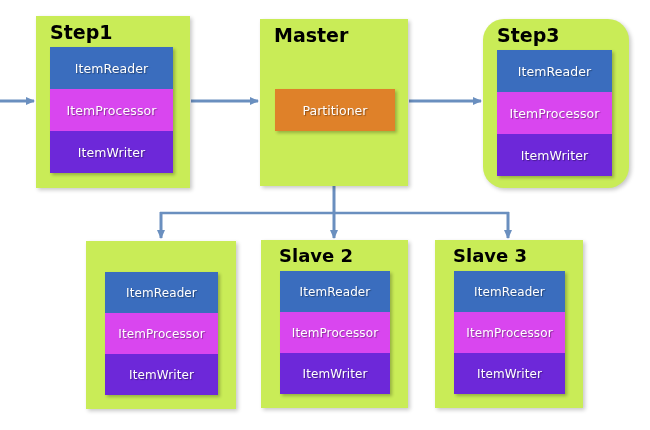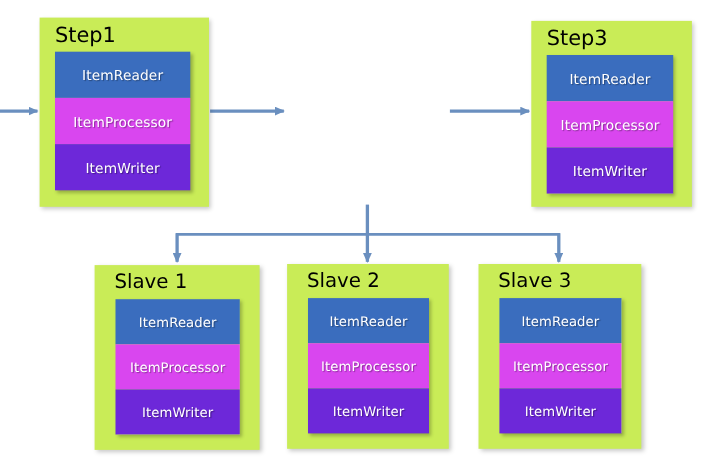--- a/index.html
+++ b/index.html
@@ -41,21 +41,21 @@
   }
 
   .step-title {
     position: absolute;
     left: 14px;
     top: 5px;
     font-size: 19px;
     line-height: 22px;
     color: #000000;
     font-family: "DejaVu Sans", sans-serif;
-    font-weight: 400;
+    font-weight: 700;
     white-space: nowrap;
     text-align: right;
   }
 
   
   .component-stack {
     position: absolute;
     left: 14px;
     right: 17px;
     top: 31px;
@@ -109,21 +109,21 @@
     color: #ffffff;
     font-size: 12.5px;
     font-family: "DejaVu Sans", sans-serif;
     text-shadow: 1px 1px 1px rgba(0,0,0,0.35);
     white-space: nowrap;
   }
 
   
   #box-step1  { left: 36px;  top: 16px;  width: 154px; height: 172px; }
   #box-master { left: 260px; top: 19px;  width: 148px; height: 167px; }
-  #box-step3  { left: 483px; top: 19px;  width: 146px; height: 169px; }
+  #box-step3  { left: 483px; top: 19px;  width: 146px; height: 169px; border-radius: 21px; }
 
   #box-slave1 { left: 86px;  top: 241px; width: 150px; height: 168px; }
   #box-slave2 { left: 261px; top: 240px; width: 147px; height: 168px; }
   #box-slave3 { left: 435px; top: 240px; width: 148px; height: 168px; padding-left: 28px; }
 </style>
 </head>
 <body>
 
 <div id="canvas">
 
@@ -169,32 +169,35 @@
 
   <div class="step-box" id="box-step1">
     <div class="step-title">Step1</div>
     <div class="component-stack">
       <div class="component reader">ItemReader</div>
       <div class="component processor">ItemProcessor</div>
       <div class="component writer">ItemWriter</div>
     </div>
   </div>
 
+  <div class="step-box" id="box-master">
+    <div class="step-title">Master</div>
+    <div class="partitioner">Partitioner</div>
+  </div>
 
   <div class="step-box" id="box-step3">
     <div class="step-title">Step3</div>
     <div class="component-stack">
       <div class="component reader">ItemReader</div>
       <div class="component processor">ItemProcessor</div>
       <div class="component writer">ItemWriter</div>
     </div>
   </div>
 
   <div class="step-box slave" id="box-slave1">
-    <div class="step-title">Slave 1</div>
     <div class="component-stack">
       <div class="component reader">ItemReader</div>
       <div class="component processor">ItemProcessor</div>
       <div class="component writer">ItemWriter</div>
     </div>
   </div>
 
   <div class="step-box slave" id="box-slave2">
     <div class="step-title">Slave 2</div>
     <div class="component-stack">

